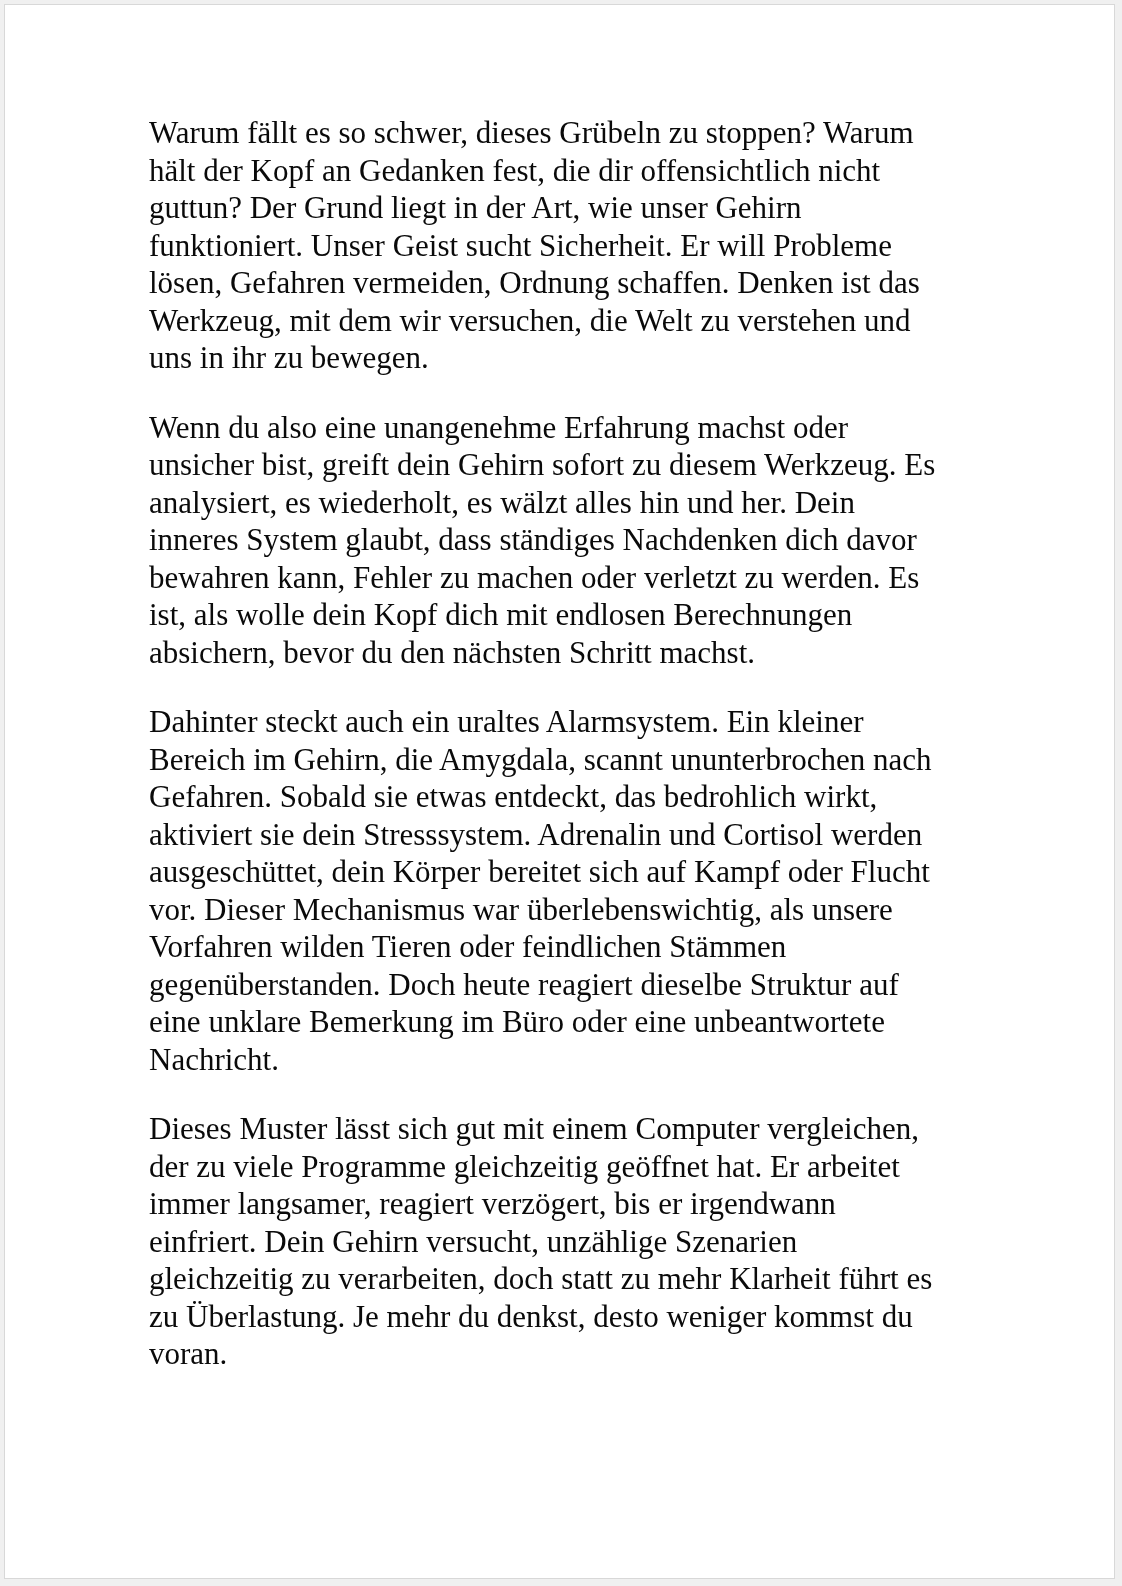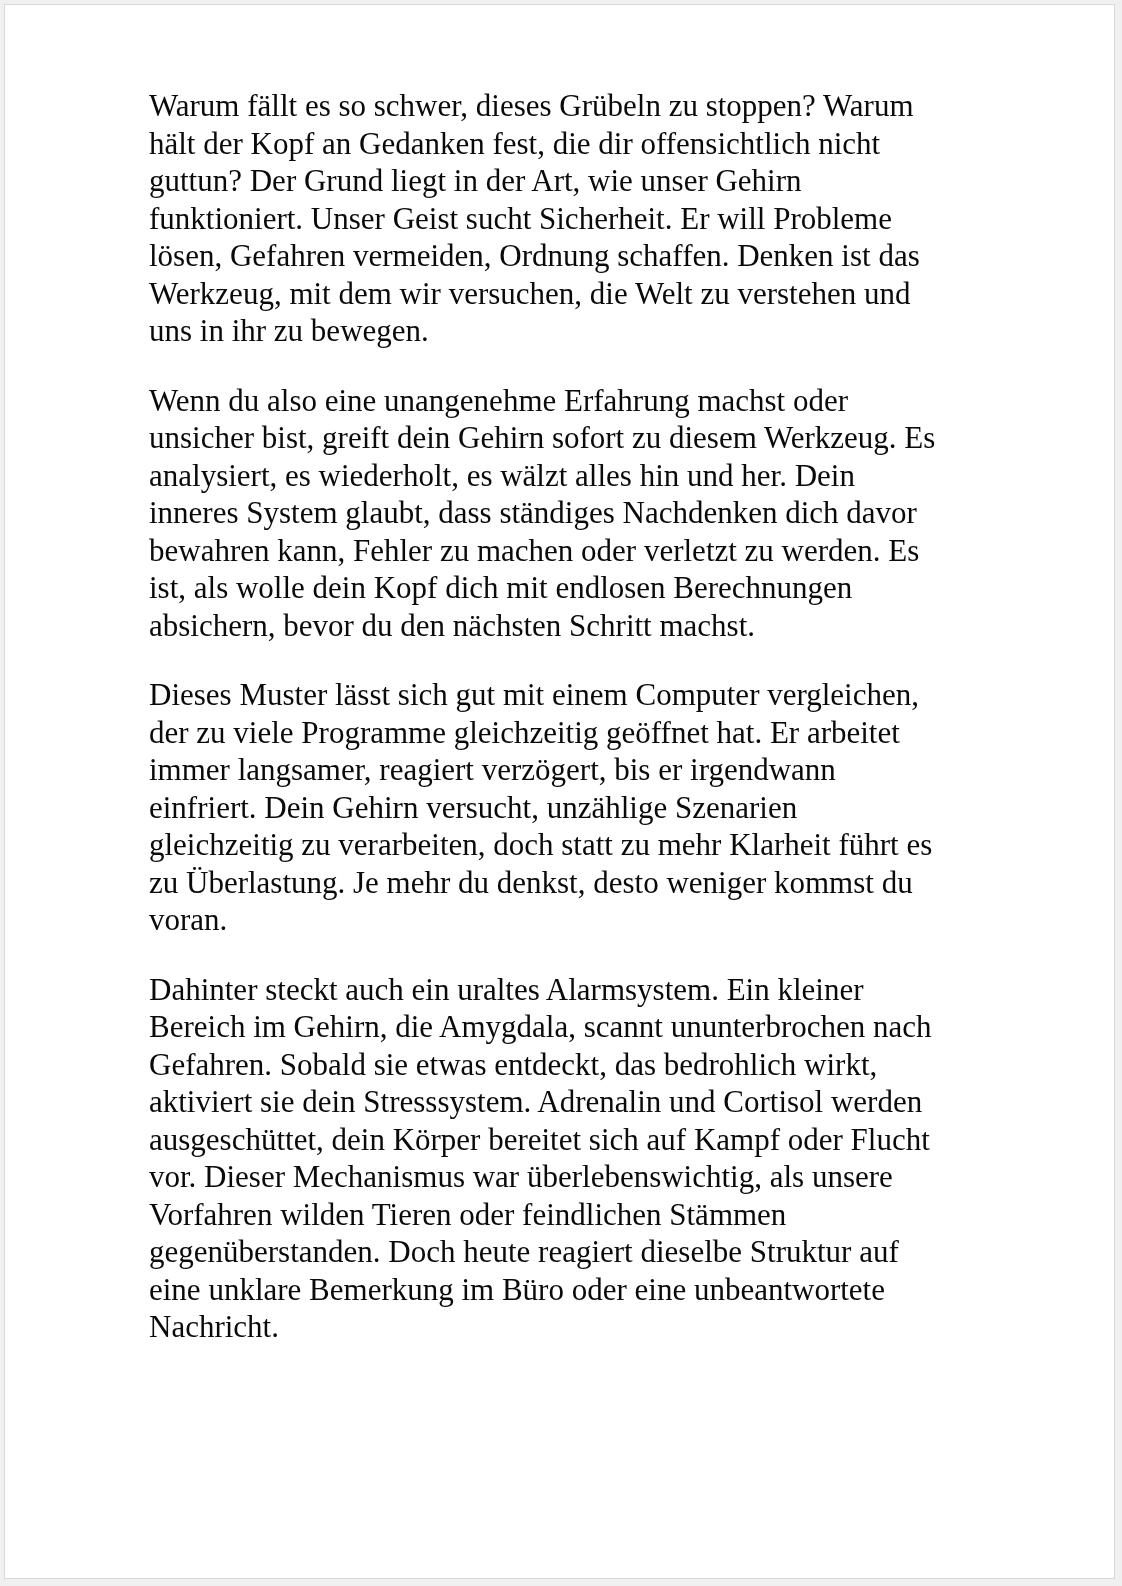--- a/index.html
+++ b/index.html
@@ -18,21 +18,21 @@
     position: absolute;
     top: 4px;
     left: 4px;
     right: 7px;
     bottom: 7px;
     background: #ffffff;
     border: 1px solid #d8d8d8;
     box-sizing: border-box;
   }
   .page-content {
-    padding: 82px 40px 0 144px;
+    padding: 109px 40px 0 144px;
   }
   .page-content p {
     margin: 0 0 32px 0;
     width: 920px;
     font-size: 31px;
     line-height: 37.5px;
     color: #0a0a0a;
     white-space: pre-line;
     text-align: left;
     letter-spacing: 0;
@@ -50,31 +50,31 @@
 lösen, Gefahren vermeiden, Ordnung schaffen. Denken ist das
 Werkzeug, mit dem wir versuchen, die Welt zu verstehen und
 uns in ihr zu bewegen.</p>
     <p>Wenn du also eine unangenehme Erfahrung machst oder
 unsicher bist, greift dein Gehirn sofort zu diesem Werkzeug. Es
 analysiert, es wiederholt, es wälzt alles hin und her. Dein
 inneres System glaubt, dass ständiges Nachdenken dich davor
 bewahren kann, Fehler zu machen oder verletzt zu werden. Es
 ist, als wolle dein Kopf dich mit endlosen Berechnungen
 absichern, bevor du den nächsten Schritt machst.</p>
-    <p>Dieses Muster lässt sich gut mit einem Computer vergleichen,
-der zu viele Programme gleichzeitig geöffnet hat. Er arbeitet
-immer langsamer, reagiert verzögert, bis er irgendwann
-einfriert. Dein Gehirn versucht, unzählige Szenarien
-gleichzeitig zu verarbeiten, doch statt zu mehr Klarheit führt es
-zu Überlastung. Je mehr du denkst, desto weniger kommst du
-voran.</p>
     <p>Dahinter steckt auch ein uraltes Alarmsystem. Ein kleiner
 Bereich im Gehirn, die Amygdala, scannt ununterbrochen nach
 Gefahren. Sobald sie etwas entdeckt, das bedrohlich wirkt,
 aktiviert sie dein Stresssystem. Adrenalin und Cortisol werden
 ausgeschüttet, dein Körper bereitet sich auf Kampf oder Flucht
 vor. Dieser Mechanismus war überlebenswichtig, als unsere
 Vorfahren wilden Tieren oder feindlichen Stämmen
 gegenüberstanden. Doch heute reagiert dieselbe Struktur auf
 eine unklare Bemerkung im Büro oder eine unbeantwortete
 Nachricht.</p>
+    <p>Dieses Muster lässt sich gut mit einem Computer vergleichen,
+der zu viele Programme gleichzeitig geöffnet hat. Er arbeitet
+immer langsamer, reagiert verzögert, bis er irgendwann
+einfriert. Dein Gehirn versucht, unzählige Szenarien
+gleichzeitig zu verarbeiten, doch statt zu mehr Klarheit führt es
+zu Überlastung. Je mehr du denkst, desto weniger kommst du
+voran.</p>
   </div>
 </div>
 
 </body></html>

